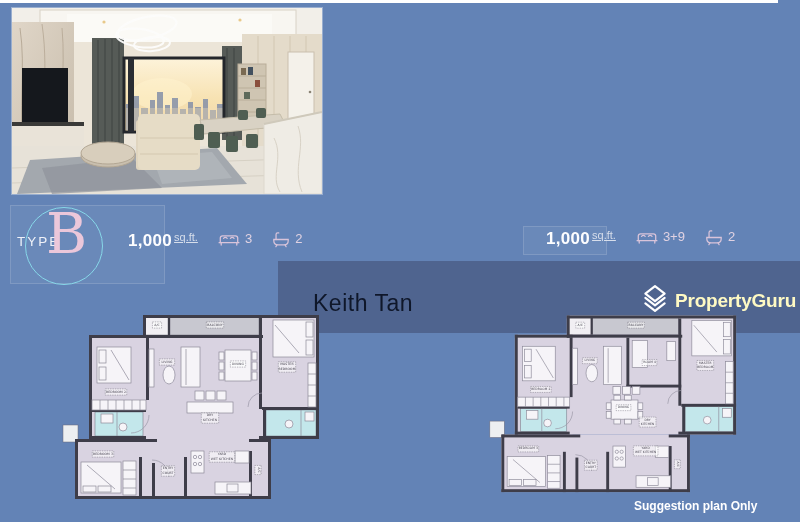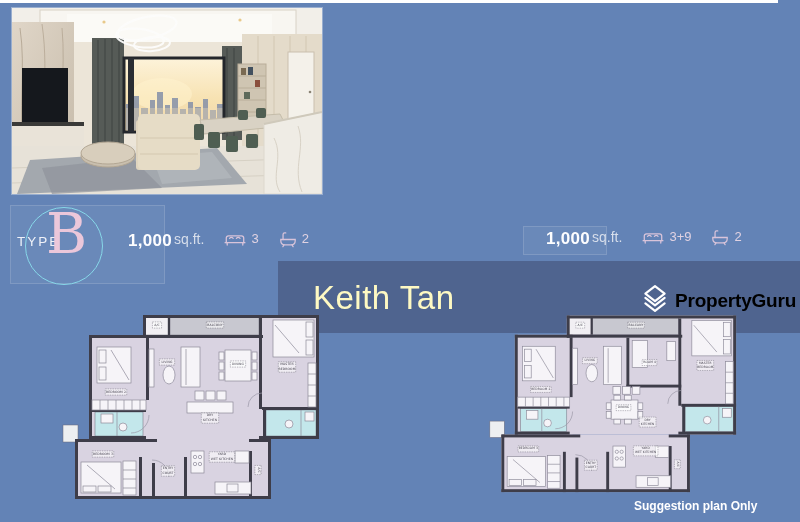--- a/index.html
+++ b/index.html
@@ -13,32 +13,32 @@
   
   #badge-panel{left:10px;top:205px;width:155px;height:79px;background:rgba(255,255,255,.05);
                border:1px solid rgba(255,255,255,.14);box-sizing:border-box;}
   #badge-circle{left:25px;top:207px;width:76px;height:76px;border:1.6px solid #87d8e9;border-radius:50%;}
   #type-label{left:17px;top:234px;font-size:13.5px;letter-spacing:2px;color:#eef1f8;}
   #type-letter{left:46px;top:206px;font-family:"DejaVu Serif",serif;font-size:56px;line-height:1;
                color:#ebc7da;}
   
   .spec-row{display:flex;align-items:flex-start;color:#ffffff;}
   .area-num{font-size:17px;font-weight:bold;color:#fdfdfe;letter-spacing:.3px;}
-  .area-unit{font-size:14px;color:#d7deeb;margin-left:2px;padding-bottom:1px;}
+  .area-unit{font-size:11px;color:#d7deeb;margin-left:2px;padding-bottom:1px;text-decoration:underline;}
   .spec-ico{margin-left:20px;padding-bottom:1px;}
   .spec-val{font-size:13px;color:#e0d2e2;margin-left:5px;}
   #specs-left{left:128px;top:231px;}
   #specs-right{left:546px;top:229px;}
   #specs-right-panel{left:523px;top:226px;width:84px;height:29px;background:rgba(255,255,255,.05);
                      border:1px solid rgba(255,255,255,.14);box-sizing:border-box;}
   
   #band{left:278px;top:261px;width:522px;height:72px;background:#4f648f;}
-  #agent-name{left:313px;top:279px;font-size:33px;color:#fef9c3;letter-spacing:.5px;}
+  #agent-name{left:313px;top:290px;font-size:23px;color:#0f172a;letter-spacing:.5px;}
   #pg-logo{left:641px;top:284px;display:flex;align-items:center;}
-  #pg-logo .pg-text{font-size:19px;font-weight:bold;color:#000000;margin-left:6px;letter-spacing:-.2px;}
+  #pg-logo .pg-text{font-size:19px;font-weight:bold;color:#fef9c3;margin-left:6px;letter-spacing:-.2px;}
   
   #plan-left{left:59px;top:305px;width:262px;height:196px;}
   #plan-right{left:486px;top:306px;width:252px;height:188px;}
   #suggestion-note{left:634px;top:499px;font-size:12px;font-weight:bold;color:#ffffff;}
 </style>
 </head>
 <body>
 
 <div id="stage">
 

